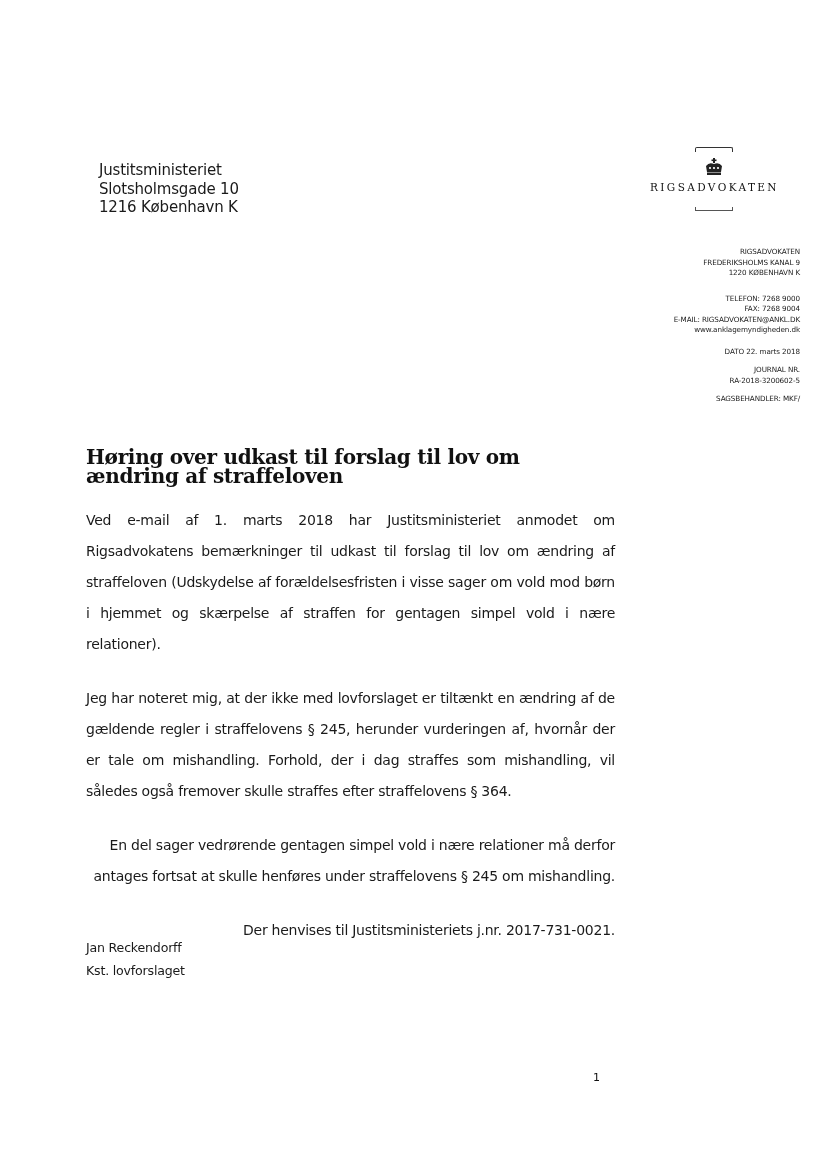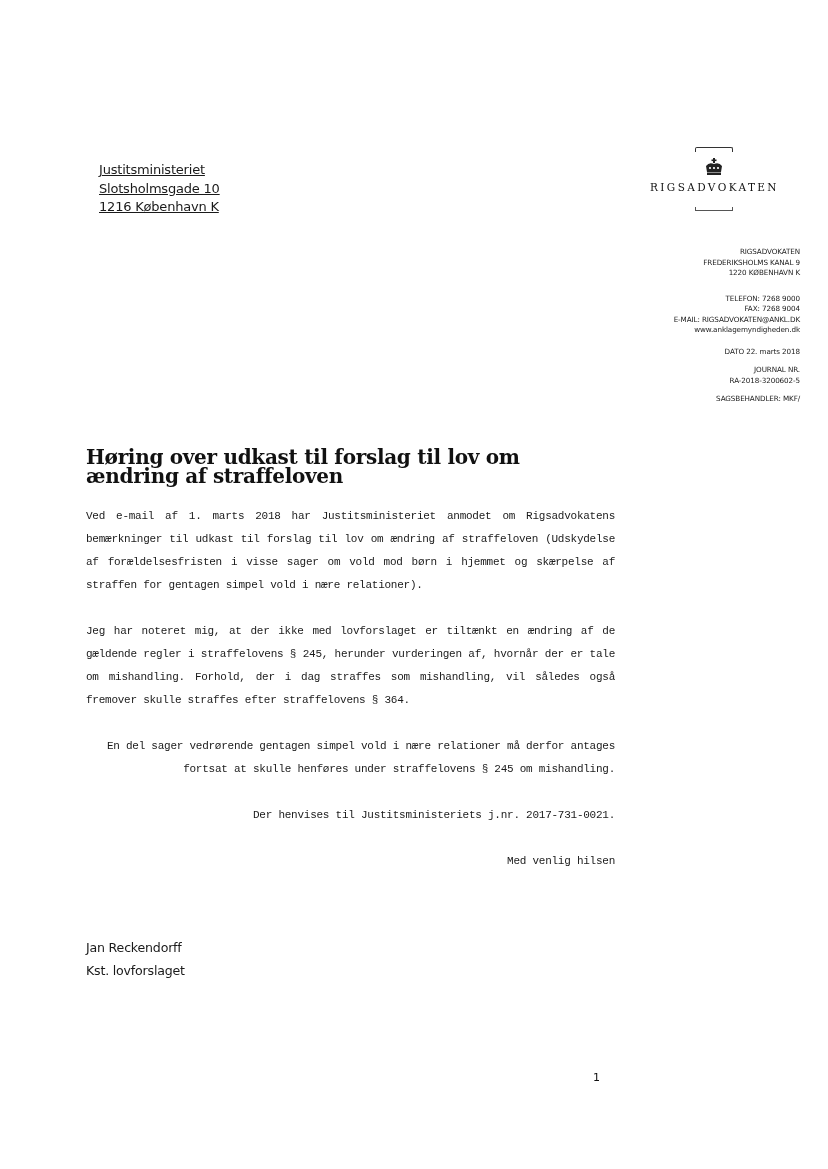--- a/index.html
+++ b/index.html
@@ -12,24 +12,23 @@
       height: 1169px;
       position: relative;
       overflow: hidden;
       color: #1a1a1a;
       font-family: "DejaVu Sans", sans-serif;
     }
     .recipient {
       position: absolute;
       left: 99px;
       top: 161px;
-      font-size: 13px;
+      font-size: 15px;
       line-height: 18.5px;
       letter-spacing: -0.2px;
-      text-decoration: underline;
     }
     .recipient div { white-space: nowrap; }
 
     .logo {
       position: absolute;
       left: 640px;
       top: 140px;
       width: 150px;
       height: 80px;
     }
@@ -96,24 +95,23 @@
       line-height: 19px;
       letter-spacing: -0.3px;
       color: #111;
     }
 
     .body {
       position: absolute;
       left: 86px;
       top: 505px;
       width: 529px;
-      font-size: 11px;
-      line-height: 23px;
+      font-size: 14px;
+      line-height: 31px;
       letter-spacing: -0.25px;
-      font-family: Liberation Mono, monospace;
     }
     .body p {
       margin: 0 0 23px 0;
       text-align: justify;
     }
     .body p.left { text-align: right; }
 
     .signature {
       position: absolute;
       left: 86px;
@@ -176,21 +174,20 @@
   <div>SAGSBEHANDLER: MKF/</div>
 </div>
 
 <div class="title">Høring over udkast til forslag til lov om ændring af straffeloven</div>
 
 <div class="body">
   <p>Ved e-mail af 1. marts 2018 har Justitsministeriet anmodet om Rigsadvokatens bemærkninger til udkast til forslag til lov om ændring af straffeloven (Udskydelse af forældelsesfristen i visse sager om vold mod børn i hjemmet og skærpelse af straffen for gentagen simpel vold i nære relationer).</p>
   <p>Jeg har noteret mig, at der ikke med lovforslaget er tiltænkt en ændring af de gældende regler i straffelovens § 245, herunder vurderingen af, hvornår der er tale om mishandling. Forhold, der i dag straffes som mishandling, vil således også fremover skulle straffes efter straffelovens § 364.</p>
   <p class="left">En del sager vedrørende gentagen simpel vold i nære relationer må derfor antages fortsat at skulle henføres under straffelovens § 245 om mishandling.</p>
   <p class="left">Der henvises til Justitsministeriets j.nr. 2017-731-0021.</p>
-  <p class="left">Med venlig hilsen</p>
 </div>
 
 <div class="signature">
   <div>Jan Reckendorff</div>
   <div>Kst. lovforslaget</div>
 </div>
 
 <div class="page-number">1</div>
 
 </body></html>

